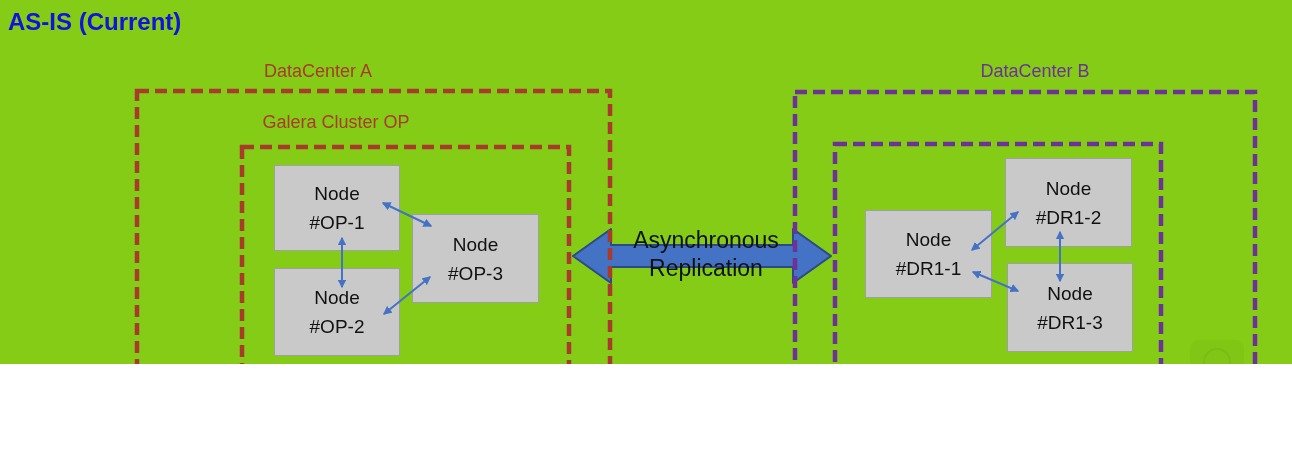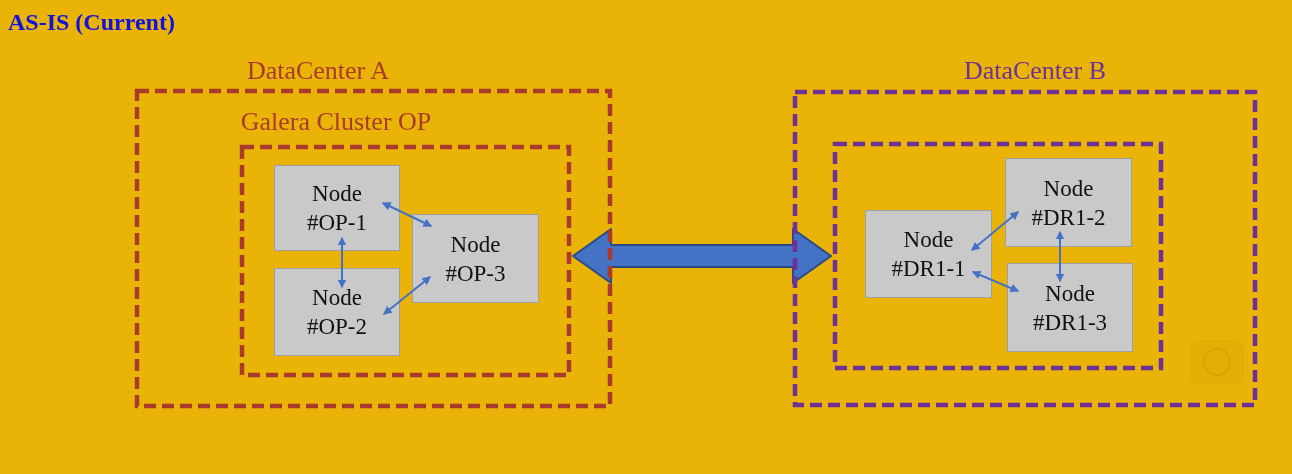--- a/index.html
+++ b/index.html
@@ -1,53 +1,53 @@
 <!DOCTYPE html>
 <html style="--title_blue: #1212dd; --dc_a: #a93b2d; --dc_b: #6d3198; --node_fill: #c9c9c9; --node_border: #a0a0a0; --node_text: #111111; --link_arrow: #4472c4; --repl_fill: #4472c4; --repl_stroke: #2b4a86; --repl_text: #111111;"><head>
 <meta charset="utf-8">
 <style>
   html, body { margin: 0; padding: 0; background: #ffffff; }
   .canvas {
     position: relative;
     width: 1292px;
-    height: 474px;
-    background: #eab308;
+    height: 364px;
+    background: #84cc16;
     overflow: hidden;
-    font-family: Liberation Serif, serif;
+    font-family: Liberation Sans, sans-serif;
   }
   .title {
     position: absolute;
     left: 8px;
     top: 8px;
     font-size: 24px;
     line-height: 28px;
     font-weight: bold;
     color: var(--title_blue, #1212dd);
     white-space: nowrap;
   }
   .dc-label, .cluster-label {
     position: absolute;
     transform: translateX(-50%);
-    font-size: 26px;
+    font-size: 18px;
     line-height: 26px;
     white-space: nowrap;
   }
   .red    { color: var(--dc_a, #a93b2d); }
   .purple { color: var(--dc_b, #6d3198); }
   .node {
     position: absolute;
     background: var(--node_fill, #c9c9c9);
     border: 1.4px solid var(--node_border, #a0a0a0);
     box-sizing: border-box;
     display: flex;
     align-items: center;
     justify-content: center;
     text-align: center;
     white-space: pre-line;
-    font-size: 23px;
+    font-size: 19px;
     line-height: 29px;
     color: var(--node_text, #111111);
   }
   .overlay {
     position: absolute;
     left: 0;
     top: 0;
     pointer-events: none;
   }
   .repl-label {
@@ -120,18 +120,20 @@
     <rect x="835" y="144" width="326" height="224" fill="none" stroke-width="4.5" stroke-dasharray="12 6" stroke="#6d3198"></rect>
 
     <line x1="383" y1="203" x2="431" y2="226" stroke-width="2" marker-start="url(#arrowhead)" marker-end="url(#arrowhead)" stroke="#4472c4"></line>
     <line x1="342" y1="238" x2="342" y2="287" stroke-width="2" marker-start="url(#arrowhead)" marker-end="url(#arrowhead)" stroke="#4472c4"></line>
     <line x1="384" y1="314" x2="430" y2="277" stroke-width="2" marker-start="url(#arrowhead)" marker-end="url(#arrowhead)" stroke="#4472c4"></line>
     <line x1="972" y1="250" x2="1018" y2="212" stroke-width="2" marker-start="url(#arrowhead)" marker-end="url(#arrowhead)" stroke="#4472c4"></line>
     <line x1="973" y1="272" x2="1018" y2="291" stroke-width="2" marker-start="url(#arrowhead)" marker-end="url(#arrowhead)" stroke="#4472c4"></line>
     <line x1="1060" y1="232" x2="1060" y2="281" stroke-width="2" marker-start="url(#arrowhead)" marker-end="url(#arrowhead)" stroke="#4472c4"></line>
   </svg>
 
+  <div class="repl-label">Asynchronous
+Replication</div>
 
   <div class="watermark">
     <div class="watermark-ring"></div>
   </div>
 
 </div>
 
 </body></html>

